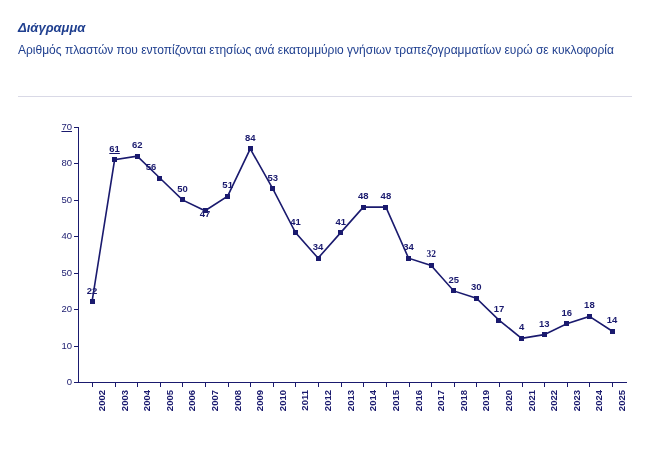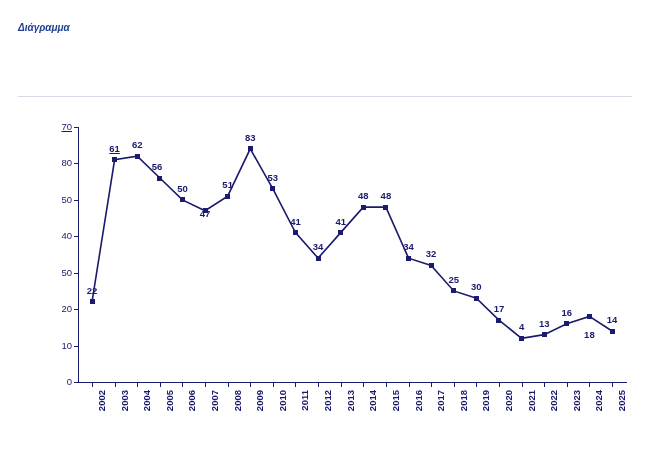--- a/index.html
+++ b/index.html
@@ -19,21 +19,21 @@
     width: 651px;
     height: 449px;
   }
   .header {
     position: absolute;
     left: 18px;
     top: 20px;
     width: 612px;
   }
   .header-title {
-    font-size: 10px;
+    font-size: 13px;
     font-weight: bold;
     color: #1f3f8f;
     line-height: 16px;
     font-style: italic;
   }
   .header-sub {
     margin-top: 5px;
     font-size: 12px;
     color: #1f3f8f;
     line-height: 19px;
@@ -125,20 +125,21 @@
     overflow: visible;
   }
 </style>
 </head>
 <body>
 
 <div class="page">
 
   <div class="header">
     <div class="header-title">Διάγραμμα</div>
+    <div class="header-sub">Αριθμός πλαστών που εντοπίζονται ετησίως ανά εκατομμύριο γνήσιων τραπεζογραμματίων ευρώ σε κυκλοφορία</div>
   </div>
   <div class="header-rule"></div>
 
   <div class="chart-area" id="chart-area">
     <div class="axis-line-y"></div>
     <div class="axis-line-x"></div>
     <svg class="series" id="series-svg" width="614" height="300">
         <polyline points="74,189.85714285714286 96.6086956521739,47.78571428571428 119.21739130434783,44.14285714285714 141.82608695652175,66 164.43478260869566,87.85714285714286 187.04347826086956,98.7857142857143 209.6521739130435,84.21428571428572 232.2608695652174,36.85714285714286 254.8695652173913,76.92857142857144 277.47826086956525,120.64285714285714 300.0869565217391,146.14285714285714 322.69565217391306,120.64285714285714 345.304347826087,95.14285714285714 367.9130434782609,95.14285714285714 390.5217391304348,146.14285714285714 413.1304347826087,153.42857142857144 435.7391304347826,178.92857142857144 458.34782608695656,186.21428571428572 480.95652173913044,208.07142857142856 503.5652173913044,226.28571428571428 526.1739130434783,222.64285714285714 548.7826086956522,211.71428571428572 571.3913043478261,204.42857142857144 594,219" fill="none" stroke="#1a1a6e" stroke-width="1.6"></polyline>
       </svg>
   <div class="ytick" style="top: 265px;">0</div>
@@ -205,56 +206,56 @@
       <div class="xlabel" style="left: 575.391px;">2024</div>
       <div class="xtick-mark" style="left: 594px;"></div>
       <div class="xlabel" style="left: 598px;">2025</div>
       <div class="marker" style="left: 74px; top: 189.857px;"></div>
       <div class="dlabel" style="left: 74px; top: 183.857px;">22</div>
       <div class="marker" style="left: 96.6087px; top: 47.7857px;"></div>
       <div class="dlabel" style="left: 96.6087px; top: 41.7857px; text-decoration: underline;">61</div>
       <div class="marker" style="left: 119.217px; top: 44.1429px;"></div>
       <div class="dlabel" style="left: 119.217px; top: 38.1429px;">62</div>
       <div class="marker" style="left: 141.826px; top: 66px;"></div>
-      <div class="dlabel" style="left: 139px; top: 60px;">56</div>
+      <div class="dlabel" style="left: 133px; top: 60px;">56</div>
       <div class="marker" style="left: 164.435px; top: 87.8571px;"></div>
       <div class="dlabel" style="left: 164.435px; top: 81.8571px;">50</div>
       <div class="marker" style="left: 187.043px; top: 98.7857px;"></div>
       <div class="dlabel" style="left: 187.043px; top: 107px;">47</div>
       <div class="marker" style="left: 209.652px; top: 84.2143px;"></div>
       <div class="dlabel" style="left: 209.652px; top: 78.2143px;">51</div>
       <div class="marker" style="left: 232.261px; top: 36.8571px;"></div>
-      <div class="dlabel" style="left: 232.261px; top: 30.8571px;">83</div>
+      <div class="dlabel" style="left: 232.261px; top: 30.8571px;">84</div>
       <div class="marker" style="left: 254.87px; top: 76.9286px;"></div>
       <div class="dlabel" style="left: 254.87px; top: 70.9286px;">53</div>
       <div class="marker" style="left: 277.478px; top: 120.643px;"></div>
       <div class="dlabel" style="left: 277.478px; top: 114.643px;">41</div>
       <div class="marker" style="left: 300.087px; top: 146.143px;"></div>
       <div class="dlabel" style="left: 300.087px; top: 140.143px;">34</div>
       <div class="marker" style="left: 322.696px; top: 120.643px;"></div>
       <div class="dlabel" style="left: 322.696px; top: 114.643px;">41</div>
       <div class="marker" style="left: 345.304px; top: 95.1429px;"></div>
       <div class="dlabel" style="left: 345.304px; top: 89.1429px;">48</div>
       <div class="marker" style="left: 367.913px; top: 95.1429px;"></div>
       <div class="dlabel" style="left: 367.913px; top: 89.1429px;">48</div>
       <div class="marker" style="left: 390.522px; top: 146.143px;"></div>
       <div class="dlabel" style="left: 390.522px; top: 140.143px;">34</div>
       <div class="marker" style="left: 413.13px; top: 153.429px;"></div>
-      <div class="dlabel" style="left: 413.13px; top: 147.429px;">32</div>
+      <div class="dlabel" style="left: 413.13px; top: 147.429px; font-family: Liberation Serif, serif;">32</div>
       <div class="marker" style="left: 435.739px; top: 178.929px;"></div>
       <div class="dlabel" style="left: 435.739px; top: 172.929px;">25</div>
       <div class="marker" style="left: 458.348px; top: 186.214px;"></div>
       <div class="dlabel" style="left: 458.348px; top: 180.214px;">30</div>
       <div class="marker" style="left: 480.957px; top: 208.071px;"></div>
       <div class="dlabel" style="left: 480.957px; top: 202.071px;">17</div>
       <div class="marker" style="left: 503.565px; top: 226.286px;"></div>
       <div class="dlabel" style="left: 503.565px; top: 220.286px;">4</div>
       <div class="marker" style="left: 526.174px; top: 222.643px;"></div>
       <div class="dlabel" style="left: 526.174px; top: 216.643px;">13</div>
       <div class="marker" style="left: 548.783px; top: 211.714px;"></div>
       <div class="dlabel" style="left: 548.783px; top: 205.714px;">16</div>
       <div class="marker" style="left: 571.391px; top: 204.429px;"></div>
-      <div class="dlabel" style="left: 571.391px; top: 198.429px; margin-top: 30px;">18</div>
+      <div class="dlabel" style="left: 571.391px; top: 198.429px;">18</div>
       <div class="marker" style="left: 594px; top: 219px;"></div>
       <div class="dlabel" style="left: 594px; top: 213px;">14</div>
     </div>
 
 </div>
 
 </body></html>

